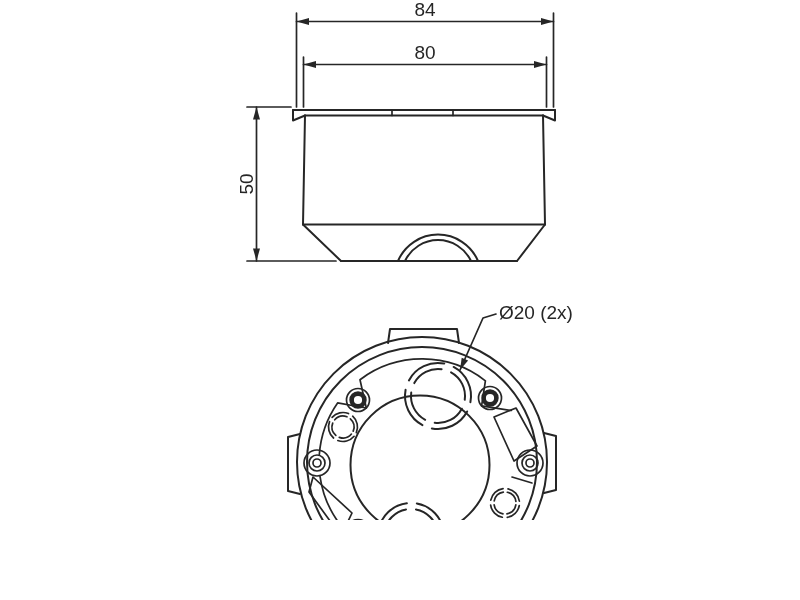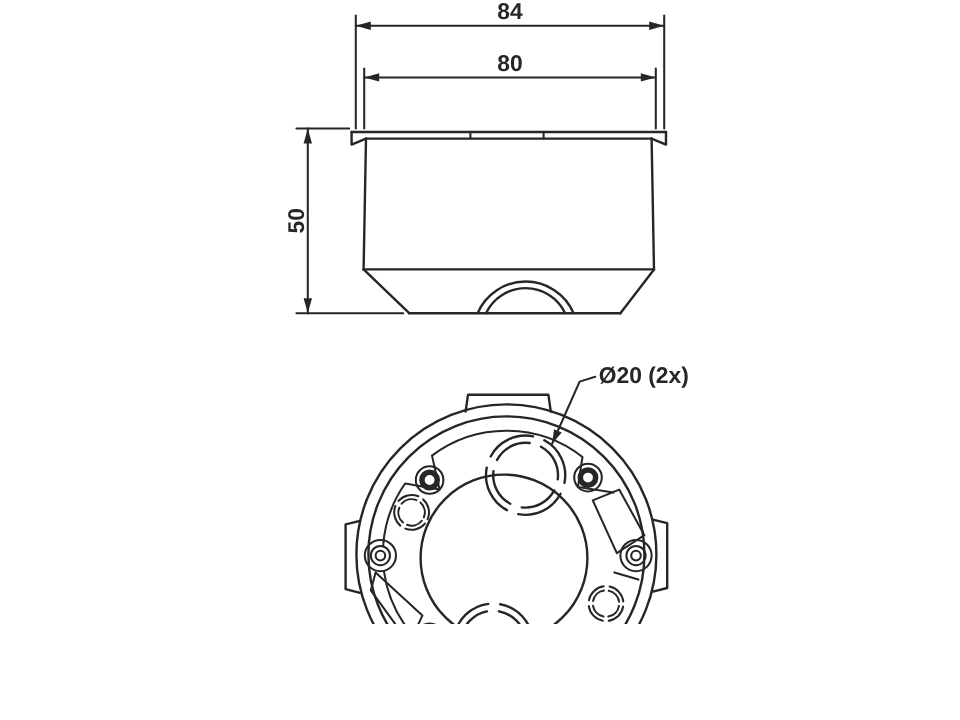--- a/index.html
+++ b/index.html
@@ -1,17 +1,17 @@
 <!DOCTYPE html>
 <html style="--line: #262626; --bg: #ffffff;"><head>
 <meta charset="utf-8">
 <style>
   :root { --line: #262626; --bg: #ffffff; }
   html, body { margin: 0; padding: 0; background: var(--bg); }
-  .stage { position: relative; width: 800px; height: 520px; background: var(--bg); overflow: hidden; font-weight: bold; }
+  .stage { position: relative; width: 800px; height: 520px; background: var(--bg); overflow: hidden; }
   svg { display: block; }
   .ln      { stroke: var(--line); stroke-width: 2;   fill: none; stroke-linecap: round; stroke-linejoin: round; }
   .ln-thin { stroke: var(--line); stroke-width: 1.7; fill: none; stroke-linecap: round; stroke-linejoin: round; }
   .ring    { stroke: var(--line); stroke-width: 4.6; fill: none; }
   .arrow   { fill: var(--line); stroke: none; }
   .dim-text { font-family: "Liberation Sans", sans-serif; font-size: 19px; fill: var(--line); stroke: none; }
 </style>
 </head>
 <body>
 

